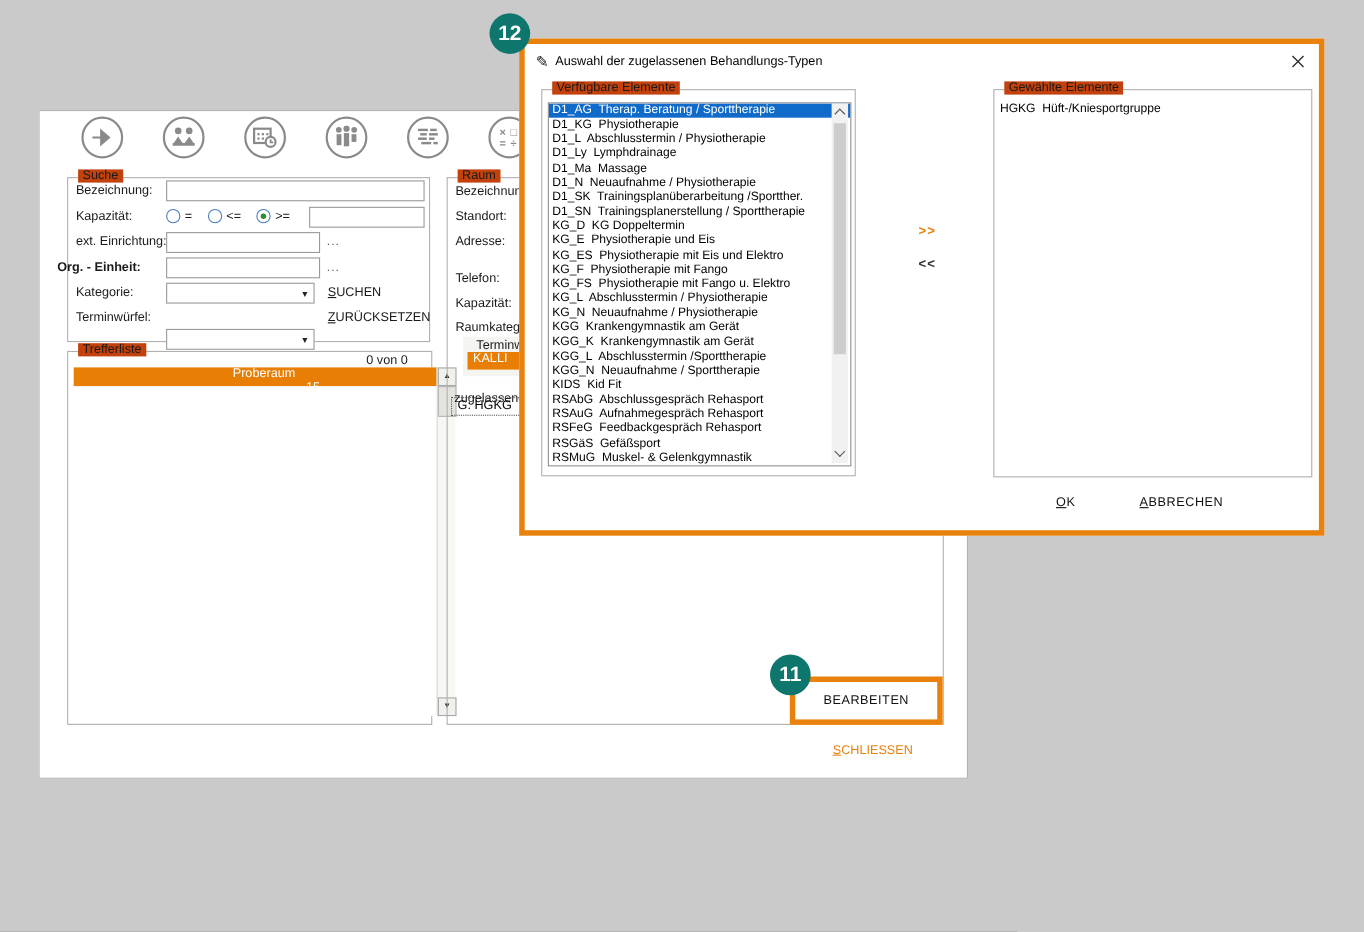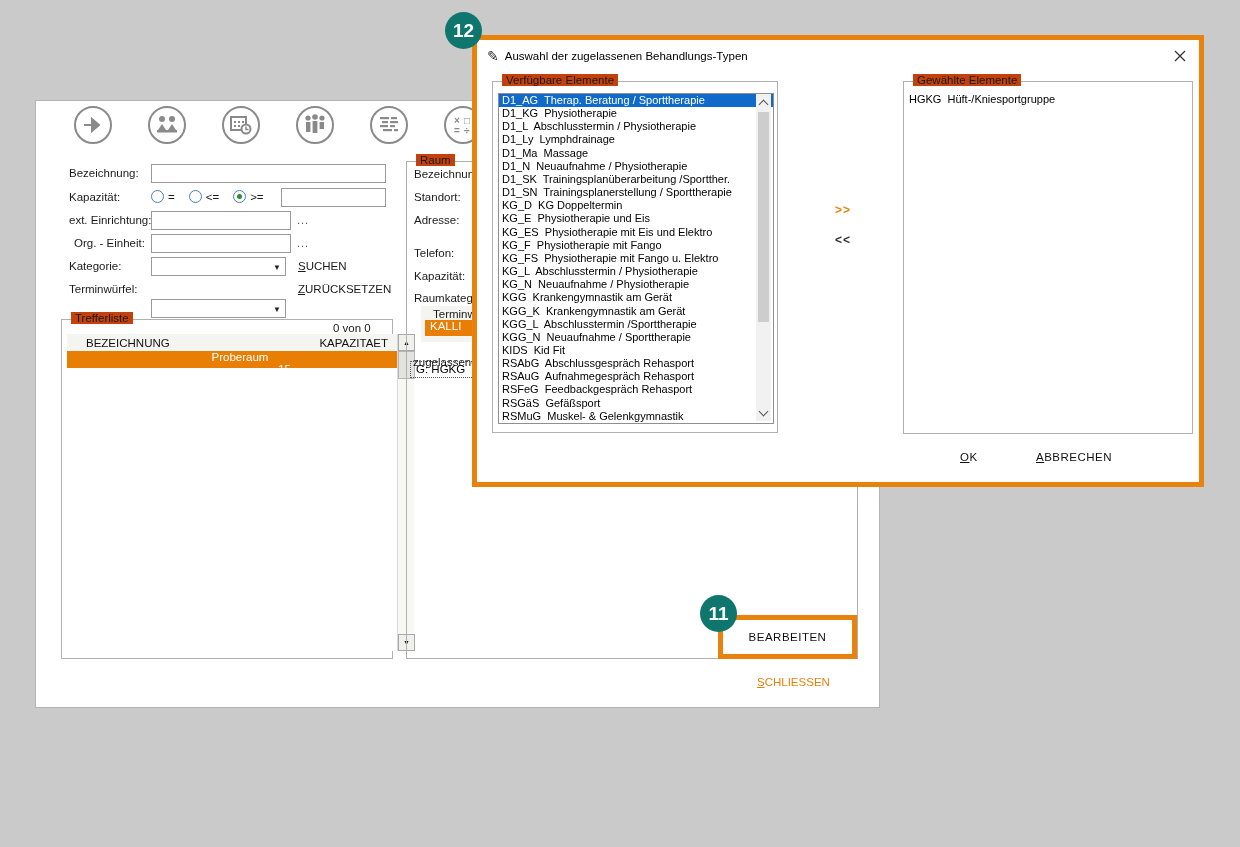--- a/index.html
+++ b/index.html
@@ -116,39 +116,42 @@
       <div class="ticon">
         <svg width="22" height="22" viewBox="0 0 22 22" fill="#8a8a8a">
             <text x="2" y="10" font-size="10" font-weight="bold" fill="#8a8a8a">×</text>
             <text x="12" y="10" font-size="10" font-weight="bold" fill="#8a8a8a">□</text>
             <text x="2" y="20" font-size="10" font-weight="bold" fill="#8a8a8a">=</text>
             <text x="12" y="20" font-size="10" font-weight="bold" fill="#8a8a8a">÷</text>
           </svg>
       </div>
     </div>
 
+    <div class="group abs" style="left:25px;top:60px;width:330px;height:150px;">
+      <span class="legend">Suche</span>
+    </div>
     <div class="abs lbl" style="left:33px;top:66px;">Bezeichnung:</div>
     <div class="abs tinput" style="left:115px;top:63px;width:235px;"></div>
 
     <div class="abs lbl" style="left:33px;top:90px;">Kapazität:</div>
     <div class="abs" style="left:115px;top:89px;display:flex;align-items:center;">
       <span class="radio"></span>
         <span class="rlbl">=</span>
       <span class="radio" style="margin-left:14px;"></span>
         <span class="rlbl">&lt;=</span>
       <span class="radio on" style="margin-left:14px;"></span>
         <span class="rlbl">&gt;=</span>
     </div>
     <div class="abs tinput" style="left:245px;top:87px;width:105px;"></div>
 
     <div class="abs lbl" style="left:33px;top:113px;">ext. Einrichtung:</div>
     <div class="abs tinput" style="left:115px;top:110px;width:140px;"></div>
     <div class="abs ellip" style="left:261px;top:113px;">...</div>
 
-    <div class="abs lbl" style="left:38px;top:136px;">Org. - Einheit:</div>
+    <div class="abs lbl" style="left:16px;top:136px;font-weight:bold;">Org. - Einheit:</div>
     <div class="abs tinput" style="left:115px;top:133px;width:140px;"></div>
     <div class="abs ellip" style="left:261px;top:136px;">...</div>
 
     <div class="abs lbl" style="left:33px;top:159px;">Kategorie:</div>
     <div class="abs ddl" style="left:115px;top:156px;width:135px;">
         <span class="arr">▼</span>
       </div>
     <div class="abs lbl u1" style="left:262px;top:159px;">SUCHEN</div>
 
     <div class="abs lbl" style="left:33px;top:182px;">Terminwürfel:</div>
@@ -156,24 +159,20 @@
         <span class="arr">▼</span>
       </div>
     <div class="abs lbl u1" style="left:262px;top:182px;">ZURÜCKSETZEN</div>
 
     <div class="group abs" style="left:25px;top:218px;width:332px;height:340px;">
       <span class="legend">Trefferliste</span>
     </div>
     <div class="abs lbl" style="left:297px;top:221px;">0 von 0</div>
 
     <div class="abs" style="left:31px;top:233px;width:347px;height:317px;background:#fff;">
-      <div class="thead" style="height:17px;padding-left:19px;">
-        <span style="flex:1;">BEZEICHNUNG</span>
-        <span style="width:110px;text-align:right;margin-right:26px;">KAPAZITAET</span>
-      </div>
       <div class="trow sel" style="height:17px;padding-left:16px;width:330px;flex-direction:column;">
         <span style="flex:1;">Proberaum</span>
         <span style="width:110px;text-align:right;margin-right:8px;">15</span>
       </div>
 
       <div class="abs sb-track" style="right:0;top:0;width:17px;height:317px;">
         <div class="sb-btn" style="width:17px;height:17px;">▲</div>
         <div class="sb-thumb" style="width:17px;height:28px;"></div>
         <div class="sb-btn abs" style="bottom:0;width:17px;height:17px;">▼</div>
       </div>

